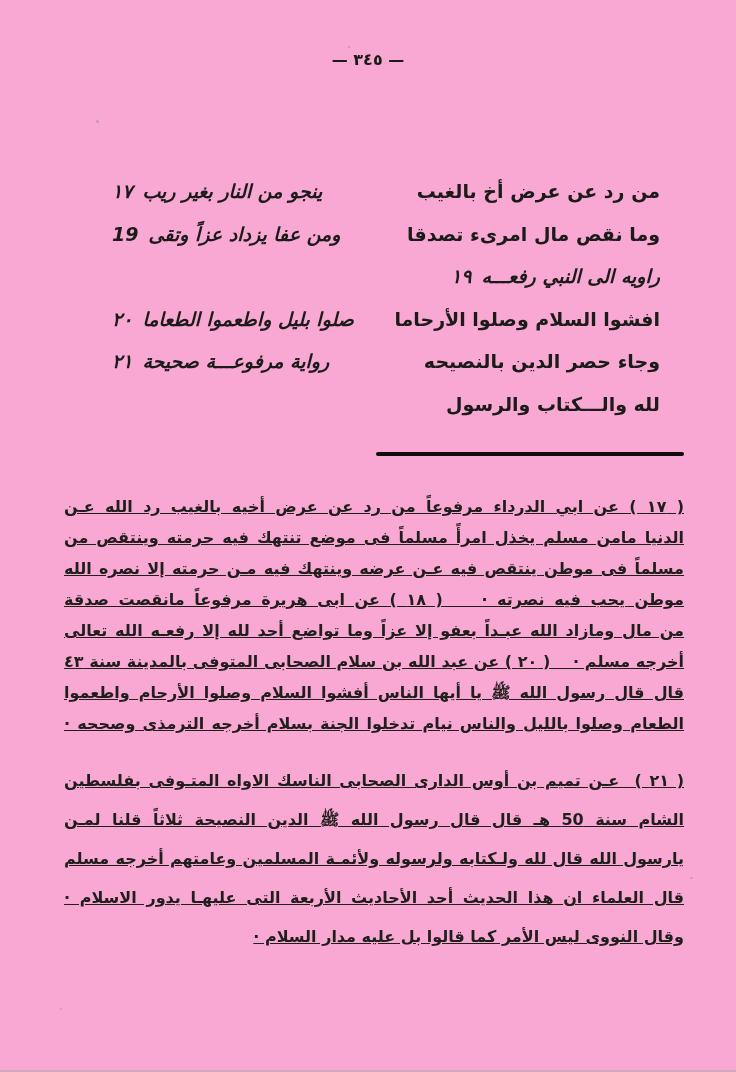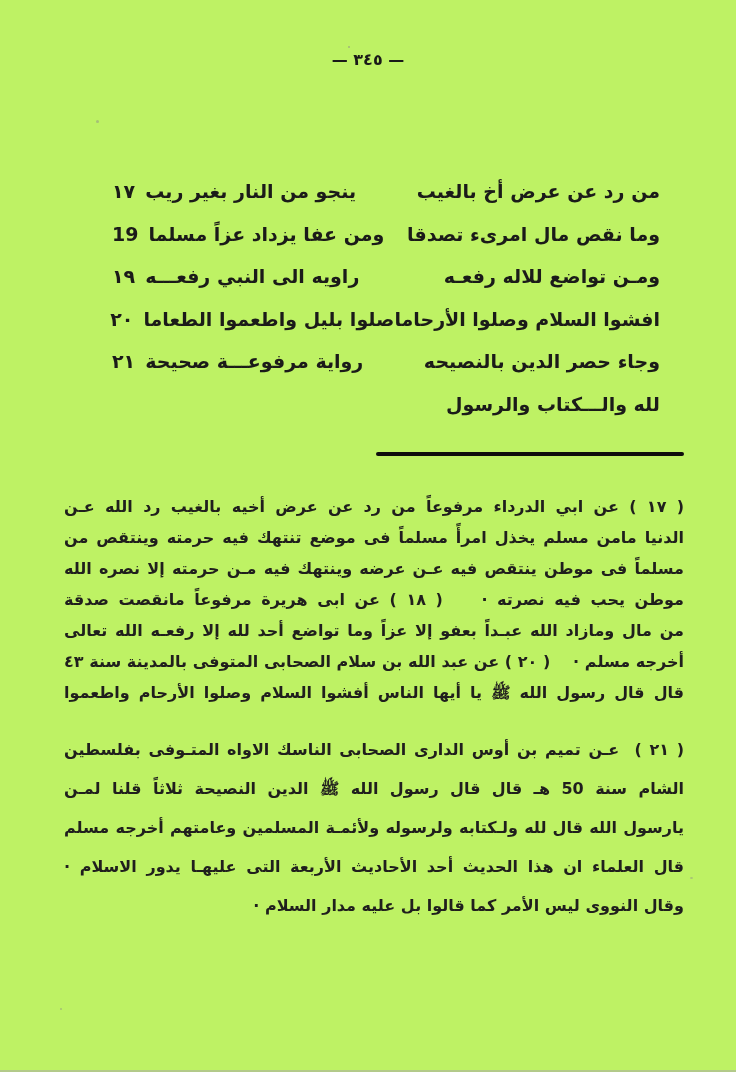--- a/index.html
+++ b/index.html
@@ -1,20 +1,20 @@
 <!DOCTYPE html>
 <html lang="ar" dir="rtl"><head>
 <meta charset="utf-8">
 <style>
   html, body { margin:0; padding:0; background:#e8e8e6; }
   .page {
     position:relative;
     width:736px; height:1072px;
     margin:0 auto;
-    background:#bef264;
+    background:#f9a8d4;
     overflow:hidden;
     direction:rtl;
     font-family:"DejaVu Sans", sans-serif;
     color:#1d1d1b;
   }
   
   .page-number {
     position:absolute; top:50px; left:0; right:0;
     text-align:center;
     font-size:16px; font-weight:bold;
@@ -28,34 +28,35 @@
     color:#1b1b19;
   }
   .couplet {
     display:flex;
     justify-content:space-between;
     align-items:baseline;
     height:42.5px;
     white-space:nowrap;
   }
   .hemistich-right { text-align:right; }
-  .hemistich-left  { text-align:right; }
+  .hemistich-left  { text-align:right;font-style:italic; }
   .verse-num { margin-right:10px; display:inline-block; }
   
   .divider {
     position:absolute; top:452px; right:52px;
     width:308px; height:4px;
     background:#0e0e0c;
     border-radius:2px;
   }
   
   .commentary {
     position:absolute; top:491px; right:52px; left:64px;
     font-size:16px; font-weight:bold;
     color:#201f1d;
+    text-decoration:underline;
   }
   .c-line {
     text-align:justify;
     text-align-last:justify;
     overflow:hidden;
   }
   .c-line.tight { height:31px; line-height:31px; }
   .c-line.loose { height:39px; line-height:39px; }
   .c-line.para-gap { margin-top:22px; }
   .c-line.short { text-align-last:right; }
@@ -79,25 +80,24 @@
 
   <div class="poem">
 
     <div class="couplet">
       <span class="hemistich-right">من رد عن عرض أخ بالغيب</span>
       <span class="hemistich-left"><span>ينجو من النار بغير ريب</span><span class="verse-num">١٧</span></span>
     </div>
 
     <div class="couplet">
       <span class="hemistich-right">وما نقص مال امرىء تصدقا</span>
-      <span class="hemistich-left"><span>ومن عفا يزداد عزاً مسلما</span><span class="verse-num">19</span></span>
+      <span class="hemistich-left"><span>ومن عفا يزداد عزاً وتقى</span><span class="verse-num">19</span></span>
     </div>
 
     <div class="couplet">
-      <span class="hemistich-right">ومـن تواضع للاله رفعـه</span>
       <span class="hemistich-left"><span>راويه الى النبي رفعـــه</span><span class="verse-num">١٩</span></span>
     </div>
 
     <div class="couplet">
       <span class="hemistich-right">افشوا السلام وصلوا الأرحاما</span>
       <span class="hemistich-left"><span>صلوا بليل واطعموا الطعاما</span><span class="verse-num">٢٠</span></span>
     </div>
 
     <div class="couplet">
       <span class="hemistich-right">وجاء حصر الدين بالنصيحه</span>
@@ -113,20 +113,21 @@
   <div class="divider"></div>
 
   <div class="commentary">
     <div class="c-line tight">( ١٧ ) عن ابي الدرداء مرفوعاً من رد عن عرض أخيه بالغيب رد الله عـن</div>
     <div class="c-line tight">الدنيا مامن مسلم يخذل امرأً مسلماً فى موضع تنتهك فيه حرمته وينتقص من</div>
     <div class="c-line tight">مسلماً فى موطن ينتقص فيه عـن عرضه وينتهك فيه مـن حرمته إلا نصره الله فى</div>
     <div class="c-line tight">موطن يحب فيه نصرته ·&nbsp;&nbsp;&nbsp;&nbsp;( ١٨ ) عن ابى هريرة مرفوعاً مانقصت صدقة</div>
     <div class="c-line tight">من مال ومازاد الله عبـداً بعفو إلا عزاً وما تواضع أحد لله إلا رفعـه الله تعالى</div>
     <div class="c-line tight">أخرجه مسلم ·&nbsp;&nbsp;&nbsp;&nbsp;( ٢٠ ) عن عبد الله بن سلام الصحابى المتوفى بالمدينة سنة ٤٣</div>
     <div class="c-line tight">قال قال رسول الله ﷺ يا أيها الناس أفشوا السلام وصلوا الأرحام واطعموا</div>
+    <div class="c-line tight">الطعام وصلوا بالليل والناس نيام تدخلوا الجنة بسلام أخرجه الترمذى وصححه ·</div>
     <div class="c-line loose para-gap">( ٢١ )&nbsp;&nbsp;عـن تميم بن أوس الدارى الصحابى الناسك الاواه المتـوفى بفلسطين</div>
     <div class="c-line loose">الشام سنة 50 هـ قال قال رسول الله ﷺ الدين النصيحة ثلاثاً قلنا لمـن</div>
     <div class="c-line loose">يارسول الله قال لله ولـكتابه ولرسوله ولأئمـة المسلمين وعامتهم أخرجه مسلم ·</div>
     <div class="c-line loose">قال العلماء ان هذا الحديث أحد الأحاديث الأربعة التى عليهـا يدور الاسلام ·</div>
     <div class="c-line loose short">وقال النووى ليس الأمر كما قالوا بل عليه مدار السلام ·</div>
   </div>
 
   <div>
     <span class="speck s1"></span>
     <span class="speck s2"></span>

